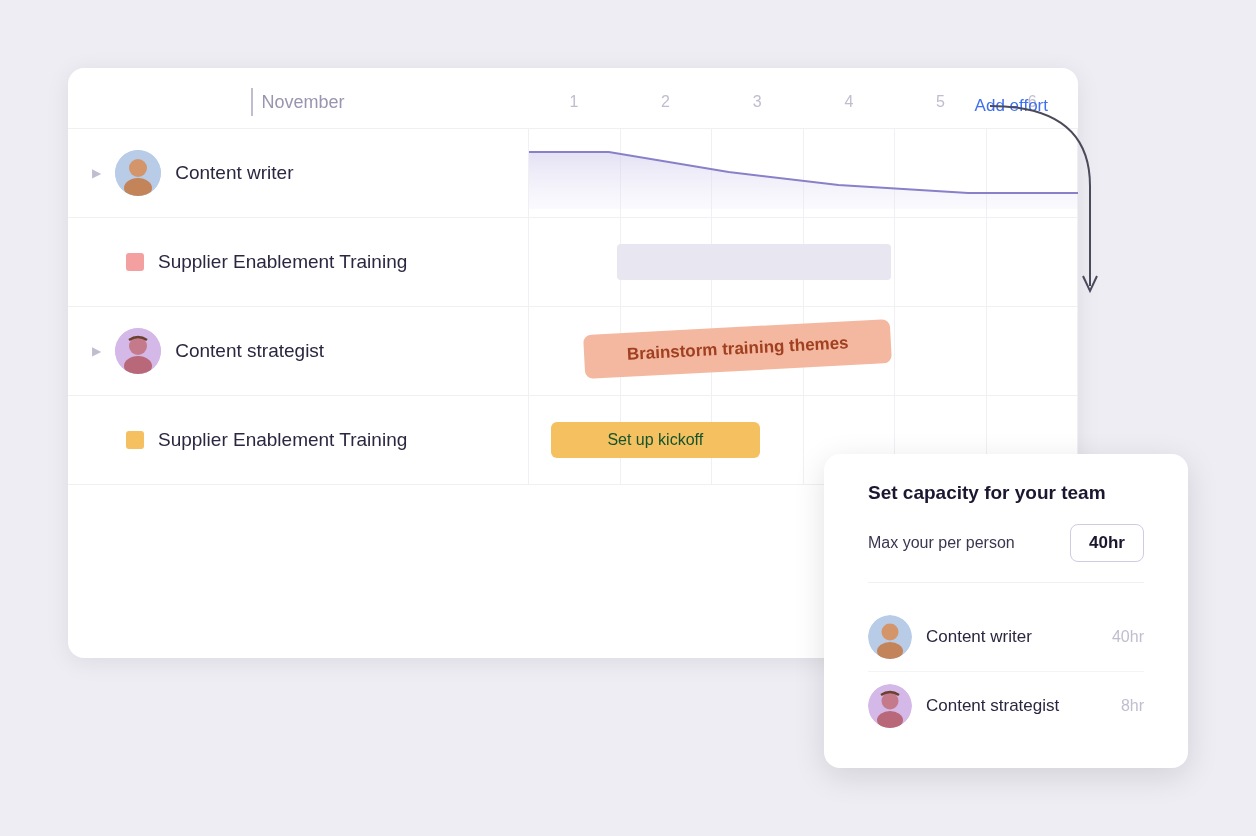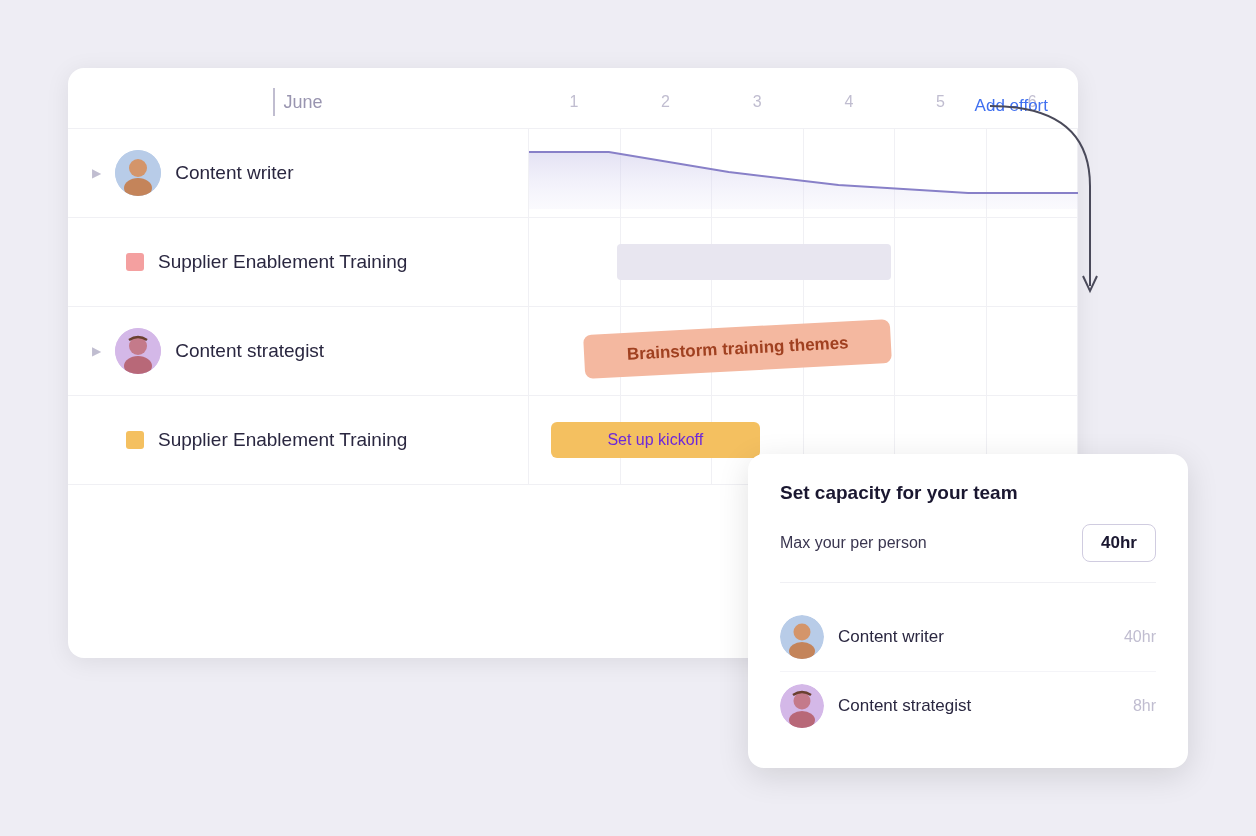--- a/index.html
+++ b/index.html
@@ -217,33 +217,33 @@
       left: 4%;
       width: 38%;
       height: 36px;
       background: #f4c060;
       border-radius: 6px;
       display: flex;
       align-items: center;
       justify-content: center;
       font-size: 16px;
       font-weight: 500;
-      color: #6d28d9;
+      color: #14532d;
     }
 
     
     .capacity-panel {
       position: absolute;
       bottom: 0;
       right: 0;
-      width: 440px;
+      width: 364px;
       background: #ffffff;
       border-radius: 16px;
       box-shadow: 0 8px 32px rgba(0,0,0,0.12);
-      padding: 28px 32px;
+      padding: 28px 44px;
     }
 
     .capacity-title {
       font-size: 19px;
       font-weight: 700;
       color: #1a1730;
       margin-bottom: 20px;
     }
 
     .capacity-max-row {
@@ -308,21 +308,21 @@
 </head>
 <body>
 
 <div class="scene">
 
   <div class="gantt-card">
 
     <div class="gantt-header">
       <div class="gantt-label-col">
         <div class="month-divider"></div>
-        <span class="month-label">June</span>
+        <span class="month-label">November</span>
       </div>
       <div class="gantt-cols">
         <div class="gantt-col-header">1</div>
         <div class="gantt-col-header">2</div>
         <div class="gantt-col-header">3</div>
         <div class="gantt-col-header">4</div>
         <div class="gantt-col-header">5</div>
         <div class="gantt-col-header">6</div>
       </div>
       <button class="add-effort-btn">Add effort</button>

